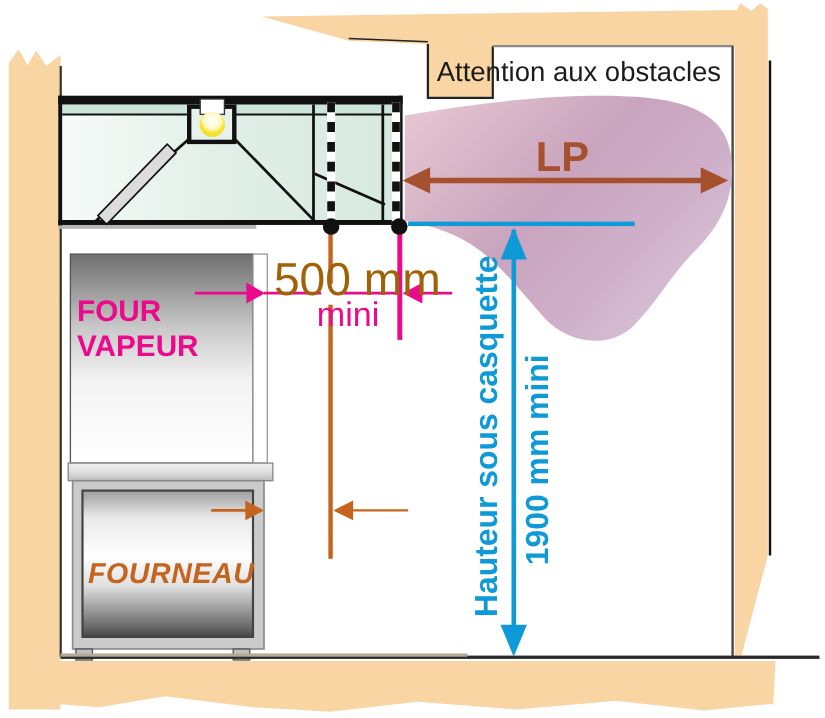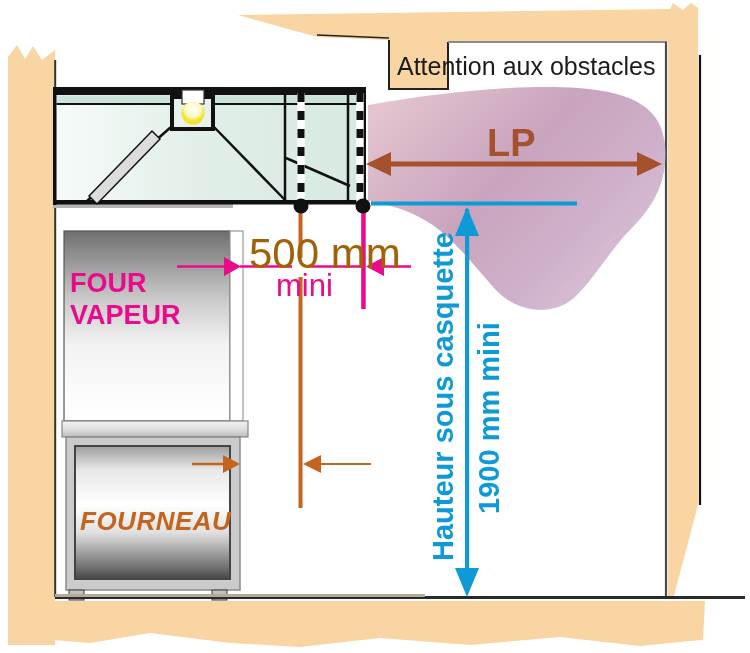--- a/index.html
+++ b/index.html
@@ -3,21 +3,21 @@
 <meta charset="utf-8">
 <style>
   html,body{margin:0;padding:0;background:#fff;}
   #stage{position:relative;width:750px;height:653px;background:#fff;overflow:hidden;
          font-family:"Liberation Sans", sans-serif;}
   #gfx{position:absolute;left:0;top:0;}
   .txt{position:absolute;white-space:nowrap;}
   .warning{font-size:25px;color:#1b1b1b;letter-spacing:0px;}
   .lp{font-size:38px;font-weight:bold;color:#A5512E;}
   .dim500{font-size:42px;color:#a16207;}
-  .mini{font-size:31px;color:#EB0A8C;}
+  .mini{font-size:31px;color:#EB0A8C;margin-left:12px;}
   .fourvap{font-size:27px;font-weight:bold;color:#EB0A8C;line-height:32px;white-space:pre-line;}
   .dim200{font-size:30px;font-weight:bold;color:#C4641E;}
   .fourneau{font-size:26px;font-weight:bold;color:#C4641E;letter-spacing:0.5px;}
   .bluetext{font-size:29px;font-weight:bold;color:#0E9AD7;text-align:center;}
   .vrot{transform:rotate(-90deg);transform-origin:center center;height:30px;line-height:30px;}
 </style>
 </head>
 <body>
 
 <div id="stage">

